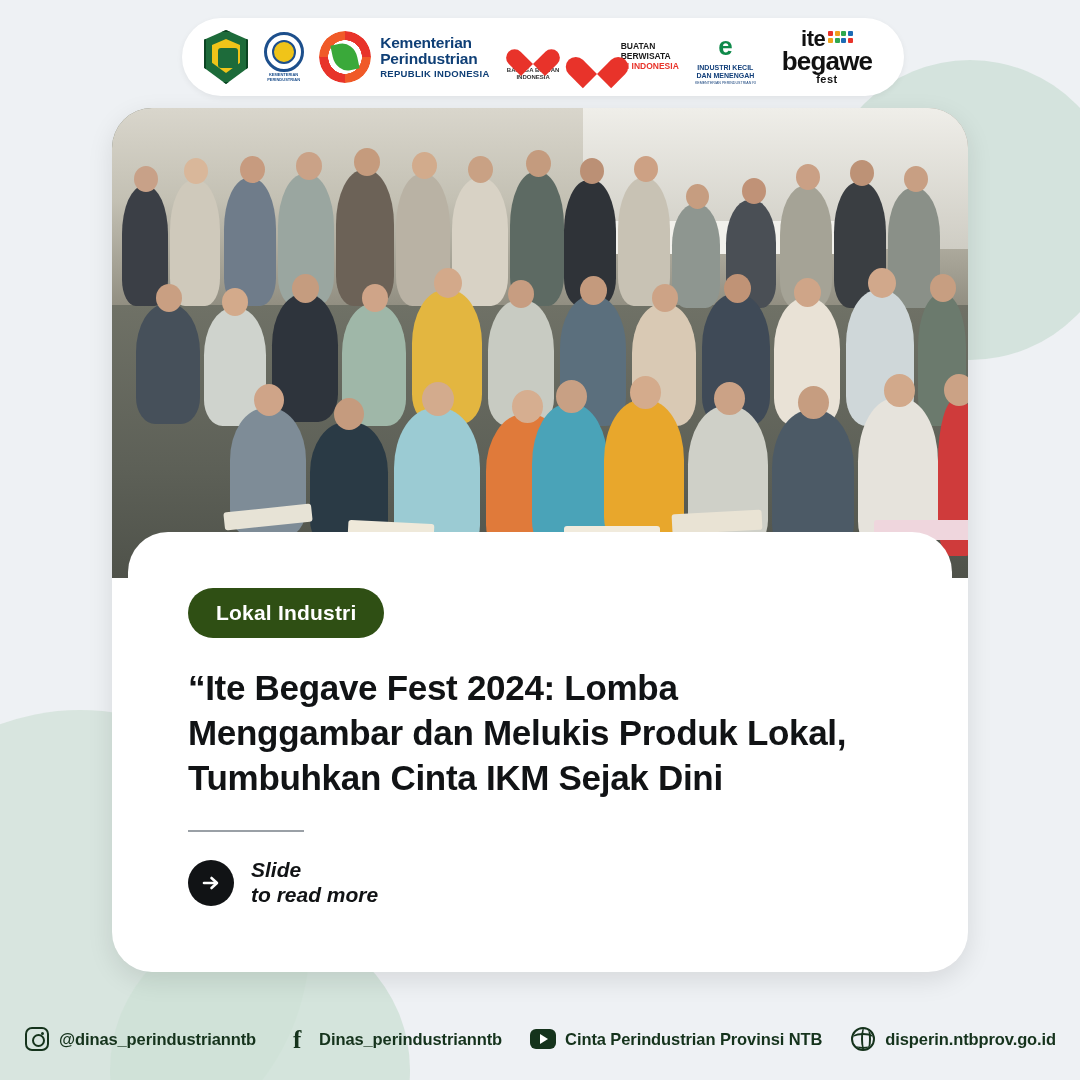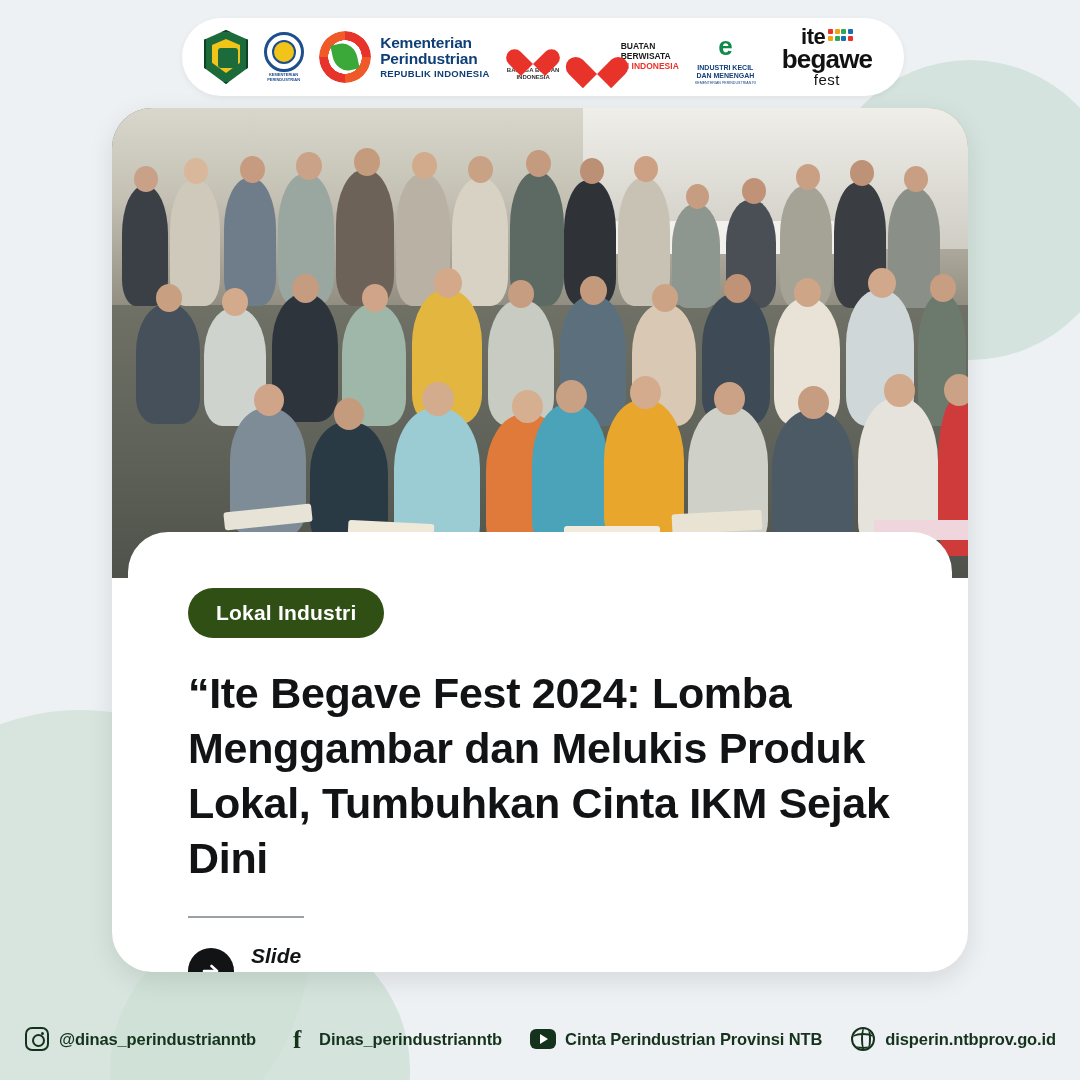--- a/index.html
+++ b/index.html
@@ -124,21 +124,21 @@
   .esmart-e { font-size: 26px; font-weight: 800; color: #0f8a4a; line-height: 1; }
   .esmart-l1 { font-size: 7px; font-weight: 800; color: #123f7a; text-align: center; line-height: 1.15; margin-top: 1px;}
   .esmart-l2 { font-size: 3.6px; color: #123f7a; text-align: center; margin-top: 1px; }
 
   .itebegawe { display:flex; flex-direction:column; justify-content:center; height:58px; width:110px;}
   .ib-row1 { display:flex; align-items:flex-start; gap:3px;}
   .ib-ite { font-size: 22px; font-weight: 700; color: #111; line-height: .95; letter-spacing:-.5px;}
   .ib-dots { display:grid; grid-template-columns:repeat(4,5px); grid-auto-rows:5px; gap:1.5px; margin-top:2px;}
   .ib-dots i { display:block; width:5px; height:5px; border-radius:1px;}
   .ib-begawe { font-size: 26px; font-weight: 800; color: #111; line-height: .9; letter-spacing:-.8px; }
-  .ib-fest { font-size: 15px; font-weight: 400; color: #111; line-height: 1; text-align:left; letter-spacing:.5px;}
+  .ib-fest { font-size: 11px; font-weight: 700; color: #111; line-height: 1; text-align:left; letter-spacing:.5px;}
 
   
   .card {
     position: absolute;
     left: 112px; top: 108px;
     width: 856px; height: 864px;
     border-radius: 40px;
     background: #ffffff;
     overflow: hidden;
     box-shadow: 0 8px 26px rgba(0,0,0,.10);
@@ -188,34 +188,34 @@
     background: #2f4f14;
     color: #ffffff;
     font-size: 21px;
     font-weight: 700;
     padding: 13px 28px;
     border-radius: 26px;
     letter-spacing: .2px;
   }
   .headline {
     margin-top: 28px;
-    font-size: 43px;
+    font-size: 35px;
     line-height: 1.28;
     font-weight: 800;
     color: #111315;
     letter-spacing: -.3px;
     max-width: 720px;
   }
   .divider {
     margin-top: 30px;
     width: 116px; height: 2px; background: #9aa0a6;
   }
   .slide-row {
     margin-top: 26px;
-    display: flex; align-items: flex-end; gap: 17px;
+    display: flex; align-items: center; gap: 17px;
   }
   .slide-btn {
     width: 46px; height: 46px; border-radius: 50%;
     background: #111315;
     display: flex; align-items: center; justify-content: center;
     cursor: pointer;
   }
   .slide-btn svg { display:block; }
   .slide-text { font-size: 21px; font-style: italic; font-weight: 700; color: #111315; line-height: 1.18; }
   .slide-text .l2 { font-weight: 600; }

